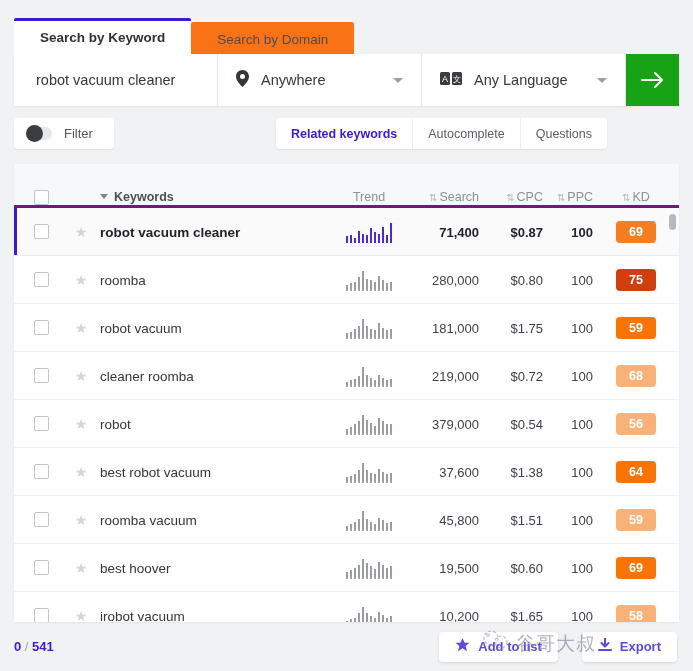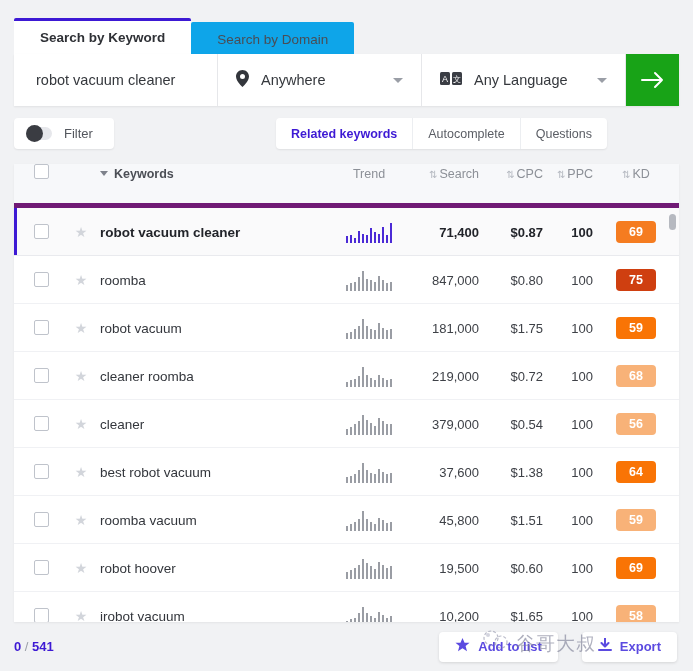--- a/index.html
+++ b/index.html
@@ -14,21 +14,21 @@
   
   .tabbar { position: absolute; left: 14px; top: 18px; display: flex; align-items: flex-end; }
   .tab-main {
     height: 36px; padding: 0 26px;
     display: flex; align-items: center; justify-content: center;
     font-size: 13.5px; font-weight: bold; color: #2f3136;
     background: #ffffff; border-top: 3px solid #3d19d4;
     border-radius: 2px 2px 0 0;
   }
   .tab-main.inactive {
-    background: #0ea5e9; color: #4a4d55; font-weight: normal;
+    background: #f97316; color: #4a4d55; font-weight: normal;
     border-top: 3px solid transparent; height: 32px;
   }
 
   
   .searchpanel {
     position: absolute; left: 14px; top: 54px; width: 665px; height: 52px;
     background: #ffffff; display: flex; align-items: stretch;
     box-shadow: 0 1px 2px rgba(0,0,0,.07);
   }
   .kw-input {
@@ -76,22 +76,22 @@
   .restab:first-child { border-left: none; }
   .restab.active { color: #3d19d4; font-weight: bold; }
 
   
   .tablewrap {
     position: absolute; left: 14px; top: 164px; width: 665px; height: 458px;
     background: #fff; overflow: hidden;
     box-shadow: 0 1px 2px rgba(0,0,0,.06);
   }
   .thead {
-    height: 44px; background: #f7f8fa; display: flex; align-items: flex-start;
-    border-bottom: 5px solid #701a75;
+    height: 44px; background: #f7f8fa; display: flex; align-items: flex-end;
+    border-bottom: 3px solid #701a75;
   }
   .cb {
     width: 15px; height: 15px; border: 1.5px solid #bfc3cb;
     border-radius: 2px; background: #fff; flex: none;
   }
   .c-chk { width: 54px; display: flex; justify-content: center; }
   .c-star { width: 26px; display: flex; justify-content: center; }
   .c-kw   { flex: 1; padding-left: 6px; }
   .c-trend{ width: 72px; text-align: center; }
   .c-srch { width: 74px; text-align: right; }
@@ -304,21 +304,21 @@
               <b style="height:20px"></b>
               <b style="height:12px"></b>
               <b style="height:11px"></b>
               <b style="height:9px"></b>
               <b style="height:15px"></b>
               <b style="height:11px"></b>
               <b style="height:8px"></b>
               <b style="height:9px"></b>
             </div>
           </div>
-          <div class="c-srch"><span class="num">847,000</span></div>
+          <div class="c-srch"><span class="num">280,000</span></div>
           <div class="c-cpc"><span class="num">$0.80</span></div>
           <div class="c-ppc"><span class="num">100</span></div>
           <div class="c-kd"><span class="kdbadge" style="background:#cf3f10">75</span></div>
         </div>
         <div class="row">
           <div class="c-chk">
             <span class="cb"></span>
           </div>
           <div class="c-star">
             <span class="star">★</span>
@@ -374,21 +374,21 @@
           <div class="c-ppc"><span class="num">100</span></div>
           <div class="c-kd"><span class="kdbadge" style="background:#f8b278">68</span></div>
         </div>
         <div class="row">
           <div class="c-chk">
             <span class="cb"></span>
           </div>
           <div class="c-star">
             <span class="star">★</span>
           </div>
-          <div class="c-kw"><span class="kw">cleaner</span></div>
+          <div class="c-kw"><span class="kw">robot</span></div>
           <div class="c-trend">
             <div class="spark">
               <b style="height:6px"></b>
               <b style="height:8px"></b>
               <b style="height:11px"></b>
               <b style="height:14px"></b>
               <b style="height:20px"></b>
               <b style="height:15px"></b>
               <b style="height:12px"></b>
               <b style="height:9px"></b>
@@ -461,21 +461,21 @@
           <div class="c-ppc"><span class="num">100</span></div>
           <div class="c-kd"><span class="kdbadge" style="background:#f8b278">59</span></div>
         </div>
         <div class="row">
           <div class="c-chk">
             <span class="cb"></span>
           </div>
           <div class="c-star">
             <span class="star">★</span>
           </div>
-          <div class="c-kw"><span class="kw">robot hoover</span></div>
+          <div class="c-kw"><span class="kw">best hoover</span></div>
           <div class="c-trend">
             <div class="spark">
               <b style="height:7px"></b>
               <b style="height:9px"></b>
               <b style="height:11px"></b>
               <b style="height:14px"></b>
               <b style="height:20px"></b>
               <b style="height:16px"></b>
               <b style="height:13px"></b>
               <b style="height:10px"></b>

